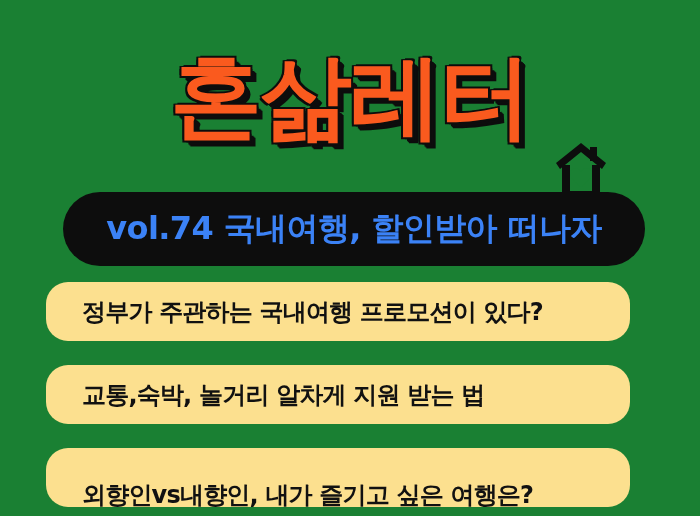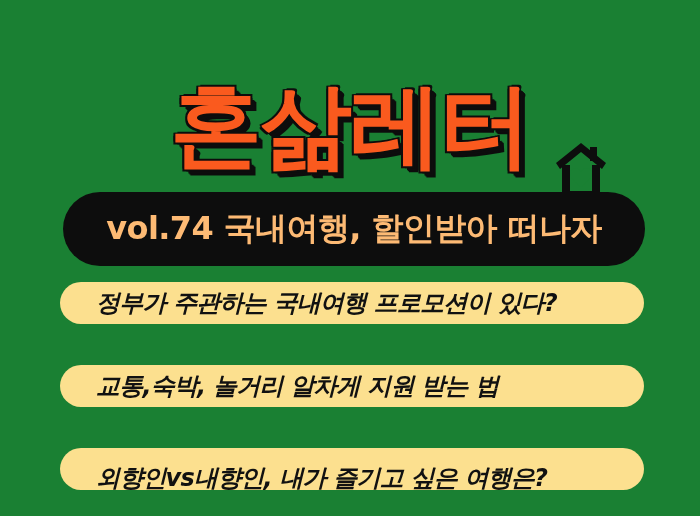--- a/index.html
+++ b/index.html
@@ -31,21 +31,21 @@
     font-size: 29px;
     font-weight: bold;
     letter-spacing: 0.5px;
     color: #111111;
     line-height: 1;
   }
 
   
   #main-title {
     position: absolute;
-    top: 74px;
+    top: 45px;
     left: 0;
     width: 700px;
     text-align: center;
     font-family: "DejaVu Sans", sans-serif;
     font-size: 92px;
     font-weight: bold;
     line-height: 1.12;
     letter-spacing: -2px;
     color: #fa5a1e;
     text-shadow:
@@ -80,37 +80,36 @@
     border-radius: 37px;
     display: flex;
     align-items: center;
     justify-content: center;
   }
   #vol-banner-text {
     font-family: "DejaVu Sans", sans-serif;
     font-size: 32px;
     font-weight: bold;
     letter-spacing: -0.6px;
-    color: #fdba74;
+    color: #3b82f6;
     white-space: nowrap;
     line-height: 1;
     transform: translateY(-1px);
   }
 
   
   .topic-bar {
     position: absolute;
-    left: 60px;
+    left: 46px;
     width: 584px;
-    height: 42px;
+    height: 59px;
     background: #fce08f;
     border-radius: 22px;
     display: flex;
     align-items: center;
-    font-style: italic;
   }
   #topic-bar-1 { top: 282px; }
   #topic-bar-2 { top: 365px; }
   #topic-bar-3 { top: 448px; align-items: flex-end; }
 
   .topic-text {
     padding-left: 36px;
     font-family: "DejaVu Sans", sans-serif;
     font-size: 24px;
     font-weight: bold;

